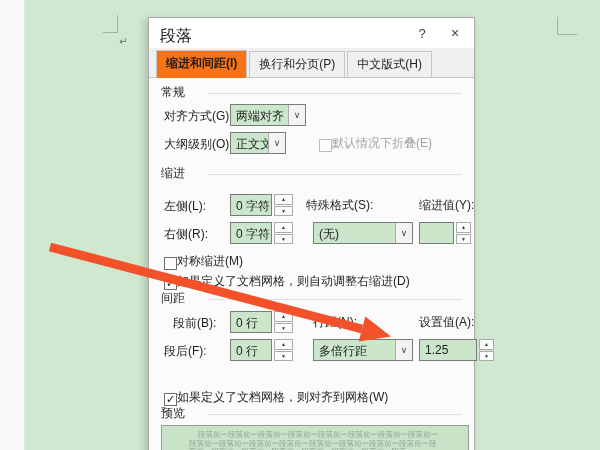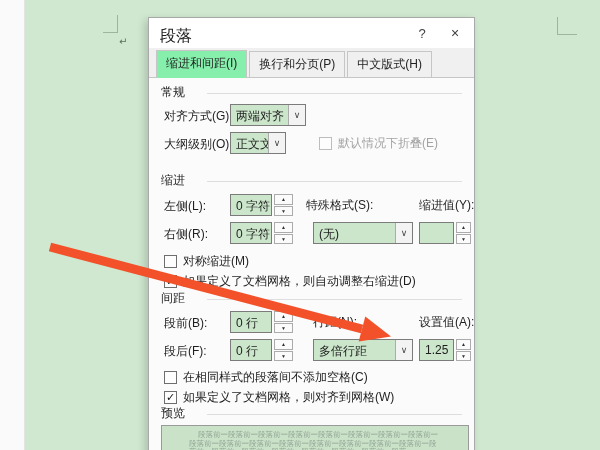--- a/index.html
+++ b/index.html
@@ -27,21 +27,21 @@
   .titlebar .title { position:absolute; left:11px; top:8px; font-size:16px; }
   .tb-btn { position:absolute; top:6px; width:20px; height:19px; text-align:center;
     font-size:13px; line-height:19px; color:#404040; cursor:default; }
   .help-btn { right:42px; }
   .close-btn { right:9px; font-size:14px; }
 
   .tabstrip { height:30px; background:#f0f0f0; display:flex; align-items:flex-end;
     padding-left:7px; border-bottom:1px solid #c6c6c6; }
   .tab { font-size:12px; padding:4px 9px 4px 9px; background:#f0f0f0;
     border:1px solid #c6c6c6; border-bottom:none; margin-right:2px; color:#1e1e1e; }
-  .tab.active { background:#86efac; margin-bottom:-1px; padding-bottom:6px; }
+  .tab.active { background:#f97316; margin-bottom:-1px; padding-bottom:6px;font-weight:bold; }
 
   .page { position:absolute; left:0; right:0; top:60px; bottom:0; background:#fbfbfb; }
 
   .group-hdr { position:absolute; left:12px; right:12px; display:flex;
     align-items:center; gap:22px;text-align:center; }
   .group-hdr .g-label { font-size:12px; white-space:nowrap; }
   .group-hdr .g-line { flex:1; height:1px; background:#dedede; margin-top:2px; }
 
   .lbl { position:absolute; font-size:12px; white-space:nowrap; }
 
@@ -54,21 +54,21 @@
 
   
   .spinwrap { position:absolute; height:22px; display:flex; gap:2px; }
   .spinwrap .field { height:22px; border:1px solid #7b7b7b; background:#cbe6ca;
     font-size:12px; padding:3px 0 0 5px; white-space:nowrap; }
   .spinstack { width:19px; display:flex; flex-direction:column; gap:1px; }
   .spinstack .sbtn { flex:1; background:#fbfbfb; border:1px solid #ababab;
     font-size:5px; line-height:8px; text-align:center; color:#333; }
 
   
-  .check-row { position:absolute; display:flex; align-items:center; gap:6px; }
+  .check-row { position:absolute; display:flex; align-items:flex-end; gap:0; }
   .check-row .box { width:13px; height:13px; background:#fdfdfd;
     border:1px solid #6e6e6e; font-size:11px; line-height:11px; text-align:center;
     color:#111; font-weight:bold; }
   .check-row .cb-label { font-size:12px; white-space:nowrap; }
   .check-row.disabled .box { border-color:#bdbdbd; }
   .check-row.disabled .cb-label { color:#a3a3a3; }
 
   .preview-box { position:absolute; left:12px; width:308px; top:347px; height:70px;
     background:#c9e2c8; border:1px solid #9a9a9a; overflow:hidden; }
   .preview-text { font-size:7.5px; line-height:8.5px; color:#93a393;
@@ -115,21 +115,21 @@
     <span class="lbl" style="left:15px; top:58px">大纲级别(O):</span>
     <div class="combo" style="left:81px; top:54px; width:56px">
       <span class="val">正文文本</span>
       <span class="drop">∨</span>
     </div>
     <div class="check-row disabled" style="left:170px; top:57px">
       <span class="box"></span>
       <span class="cb-label">默认情况下折叠(E)</span>
     </div>
 
-    <div class="group-hdr" style="top:94px">
+    <div class="group-hdr" style="top:87px">
       <span class="g-label">缩进</span>
       <span class="g-line"></span>
     </div>
 
     <span class="lbl" style="left:15px; top:120px">左侧(L):</span>
     <div class="spinwrap" style="left:81px; top:116px">
       <span class="field" style="width:42px">0 字符</span>
       <span class="spinstack">
         <span class="sbtn">▲</span>
         <span class="sbtn">▼</span>
@@ -165,21 +165,21 @@
     <div class="check-row" style="left:15px; top:195px">
       <span class="box">✓</span>
       <span class="cb-label">如果定义了文档网格，则自动调整右缩进(D)</span>
     </div>
 
     <div class="group-hdr" style="top:212px">
       <span class="g-label">间距</span>
       <span class="g-line"></span>
     </div>
 
-    <span class="lbl" style="left:15px; top:237px">段前(B):</span>
+    <span class="lbl" style="left:24px; top:237px">段前(B):</span>
     <div class="spinwrap" style="left:81px; top:233px">
       <span class="field" style="width:42px">0 行</span>
       <span class="spinstack">
         <span class="sbtn">▲</span>
         <span class="sbtn">▼</span>
       </span>
     </div>
     <span class="lbl" style="left:164px; top:236px">行距(N):</span>
     <span class="lbl" style="left:270px; top:236px">设置值(A):</span>
 
@@ -189,31 +189,27 @@
       <span class="spinstack">
         <span class="sbtn">▲</span>
         <span class="sbtn">▼</span>
       </span>
     </div>
     <div class="combo" style="left:164px; top:261px; width:100px">
       <span class="val">多倍行距</span>
       <span class="drop">∨</span>
     </div>
     <div class="spinwrap" style="left:270px; top:261px">
-      <span class="field" style="width:35px">1.25</span>
+      <span class="field" style="width:58px">1.25</span>
       <span class="spinstack" style="width:15px">
         <span class="sbtn">▲</span>
         <span class="sbtn">▼</span>
       </span>
     </div>
 
-    <div class="check-row" style="left:15px; top:291px">
-      <span class="box"></span>
-      <span class="cb-label">在相同样式的段落间不添加空格(C)</span>
-    </div>
     <div class="check-row" style="left:15px; top:311px">
       <span class="box">✓</span>
       <span class="cb-label">如果定义了文档网格，则对齐到网格(W)</span>
     </div>
 
     <div class="group-hdr" style="top:327px">
       <span class="g-label">预览</span>
       <span class="g-line"></span>
     </div>
     <div class="preview-box">

